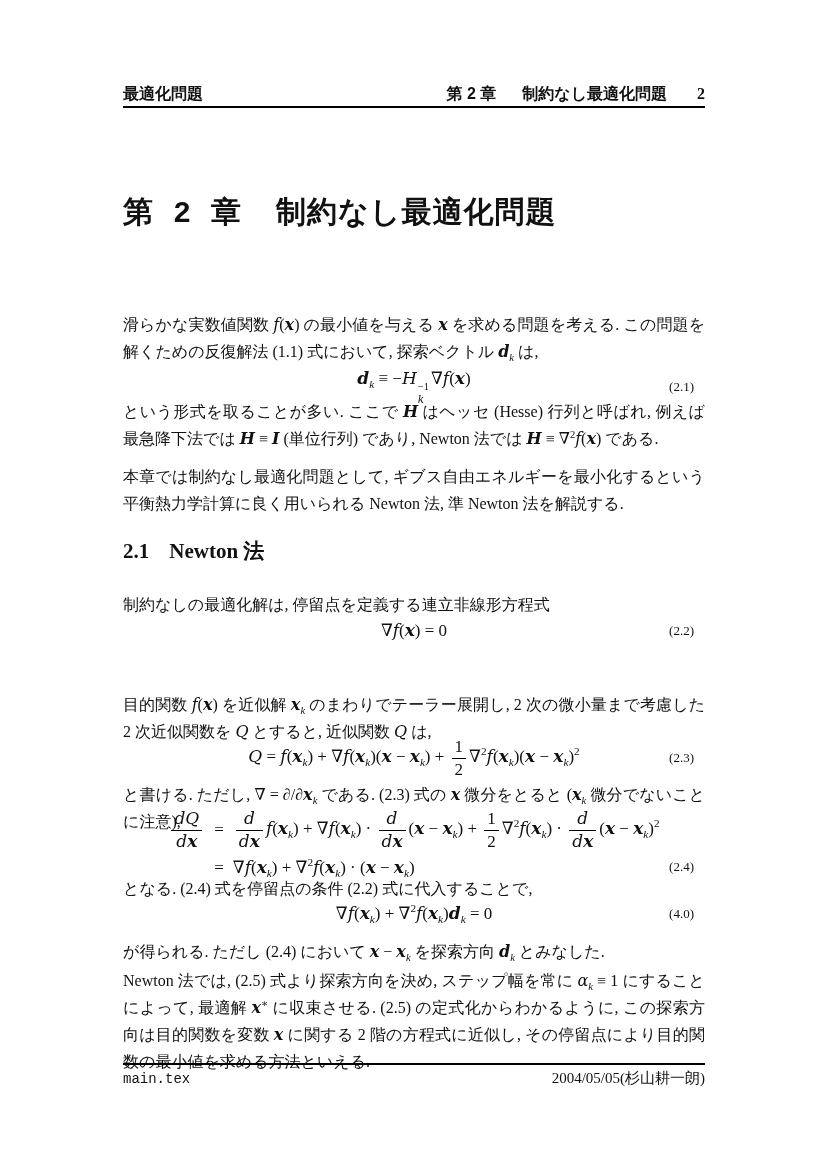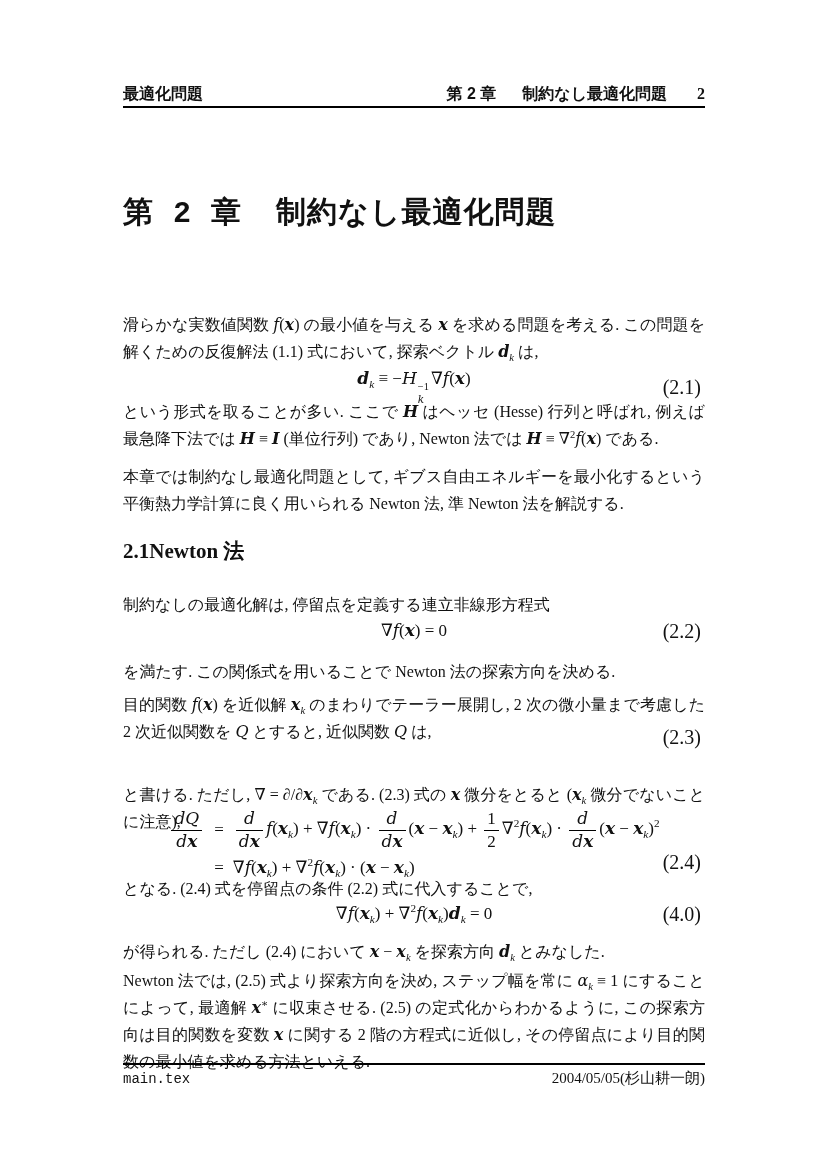--- a/index.html
+++ b/index.html
@@ -18,32 +18,32 @@
   .header-rule{top:106px;}
   .footer-rule{top:1063px;}
   .footer{top:1069px;display:flex;justify-content:space-between;align-items:baseline;font-size:15px;}
   .f-file{font-family:"Liberation Mono","DejaVu Sans Mono",monospace;font-size:14px;}
 
   
   .chapter{top:192px;margin:0;font-family:Liberation Mono, monospace;
            font-weight:bold;font-size:30px;line-height:44px;letter-spacing:1px;}
   .chapter .ch-num{margin-right:34px;}
   .section{top:536px;margin:0;font-weight:bold;font-size:21px;line-height:30px;}
-  .section .sec-num{}
+  .section .sec-num{margin-right:20px;}
 
   
   .para{margin:0;font-size:16px;line-height:27px;text-align:justify;text-justify:inter-ideograph;}
   .para i,.para b,.eq i,.eq b{font-family:"DejaVu Serif","Liberation Serif",serif;}
   .v{font-style:italic;font-weight:bold;}
   sub,sup{font-size:0.66em;line-height:0;}
   sub{font-style:italic;}
 
   
   .eq{text-align:center;font-size:17px;line-height:1.25;}
-  .eq .num{position:absolute;right:4px;top:50%;transform:translateY(-50%);font-size:20px;font-style:normal;}
+  .eq .num{position:absolute;right:11px;top:50%;transform:translateY(-50%);font-size:13px;font-style:normal;}
   .eq .num.bottom{top:auto;bottom:6px;transform:none;}
   .frac{display:inline-block;vertical-align:middle;text-align:center;margin:0 3px;}
   .fn{display:block;padding:0 3px 1px;border-bottom:1px solid #000;line-height:1.15;}
   .fd{display:block;padding:1px 3px 0;line-height:1.15;}
   .ss{display:inline-flex;flex-direction:column;align-items:flex-start;font-size:0.62em;
       line-height:1.15;vertical-align:-0.55em;margin:0 2px 0 1px;}
   .align{display:table;margin:0 auto;text-align:left;}
   .arow{display:table-row;}
   .arow>span{display:table-cell;vertical-align:middle;padding:3px 0;}
   .lhs{text-align:right;}
@@ -78,25 +78,25 @@
 
   <h2 class="blk section"><span class="sec-num">2.1</span><span class="sec-title">Newton 法</span></h2>
 
   <p class="blk para" style="top:591px">制約なしの最適化解は, 停留点を定義する連立非線形方程式</p>
 
   <div class="blk eq" style="top:620px">
     <span>∇<i>f</i>(<b class="v">x</b>) = 0</span>
     <span class="num">(2.2)</span>
   </div>
 
-  <p class="blk para" style="top:658px">を満たす. この関係式を用いることで Newton 法の探索方向を決める.</p>
 
   <p class="blk para" style="top:691px">目的関数 <i>f</i>(<b class="v">x</b>) を近似解 <b class="v">x</b><sub>k</sub> のまわりでテーラー展開し, 2 次の微小量まで考慮した 2 次近似関数を <i>Q</i> とすると, 近似関数 <i>Q</i> は,</p>
 
   <div class="blk eq" style="top:737px">
+    <span><i>Q</i> = <i>f</i>(<b class="v">x</b><sub>k</sub>) + ∇<i>f</i>(<b class="v">x</b><sub>k</sub>)(<b class="v">x</b> − <b class="v">x</b><sub>k</sub>) + <span class="frac"><span class="fn">1</span><span class="fd">2</span></span>∇<sup>2</sup><i>f</i>(<b class="v">x</b><sub>k</sub>)(<b class="v">x</b> − <b class="v">x</b><sub>k</sub>)<sup>2</sup></span>
     <span class="num">(2.3)</span>
   </div>
 
   <p class="blk para" style="top:781px">と書ける. ただし, ∇ = ∂/∂<b class="v">x</b><sub>k</sub> である. (2.3) 式の <b class="v">x</b> 微分をとると (<b class="v">x</b><sub>k</sub> 微分でないことに注意),</p>
 
   <div class="blk eq" style="top:806px">
     <div class="align">
       <div class="arow">
         <span class="lhs"><span class="frac"><span class="fn"><i>dQ</i></span><span class="fd"><i>d</i><b class="v">x</b></span></span></span>
         <span class="rel">=</span>

